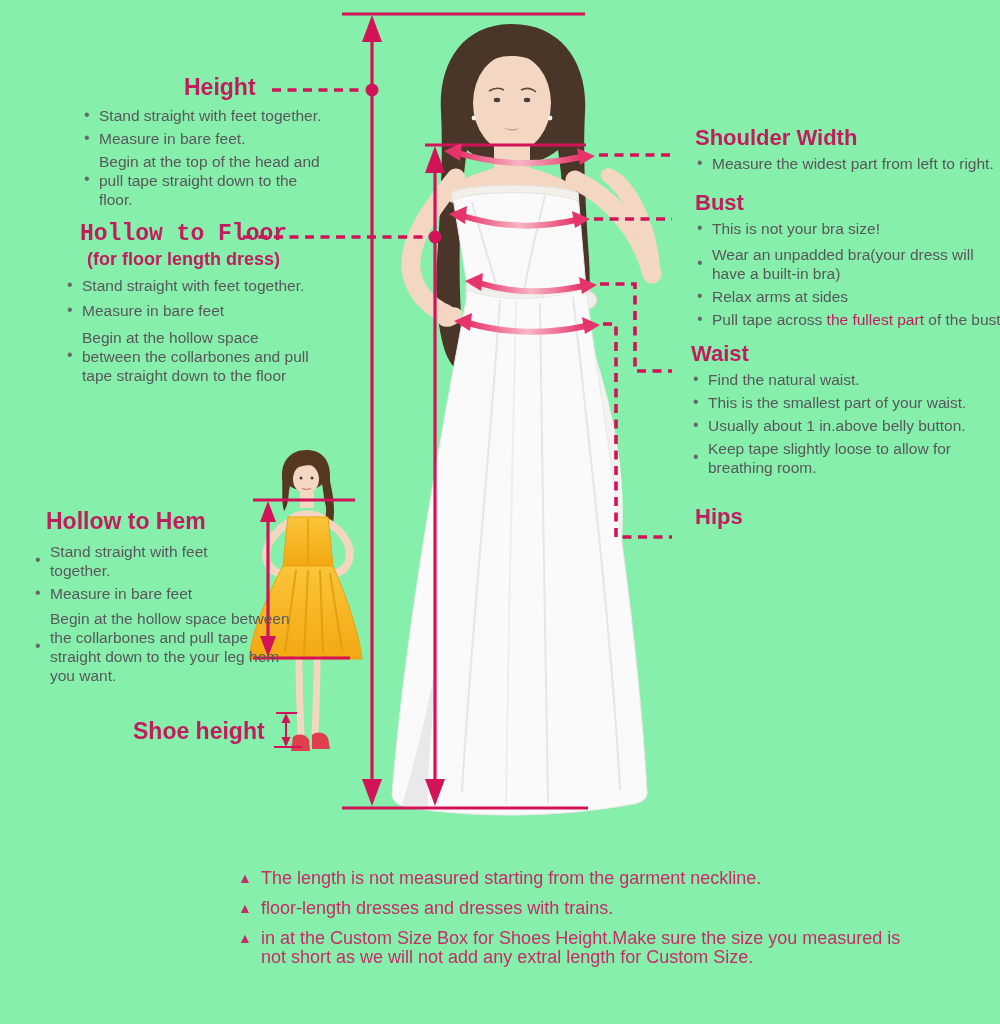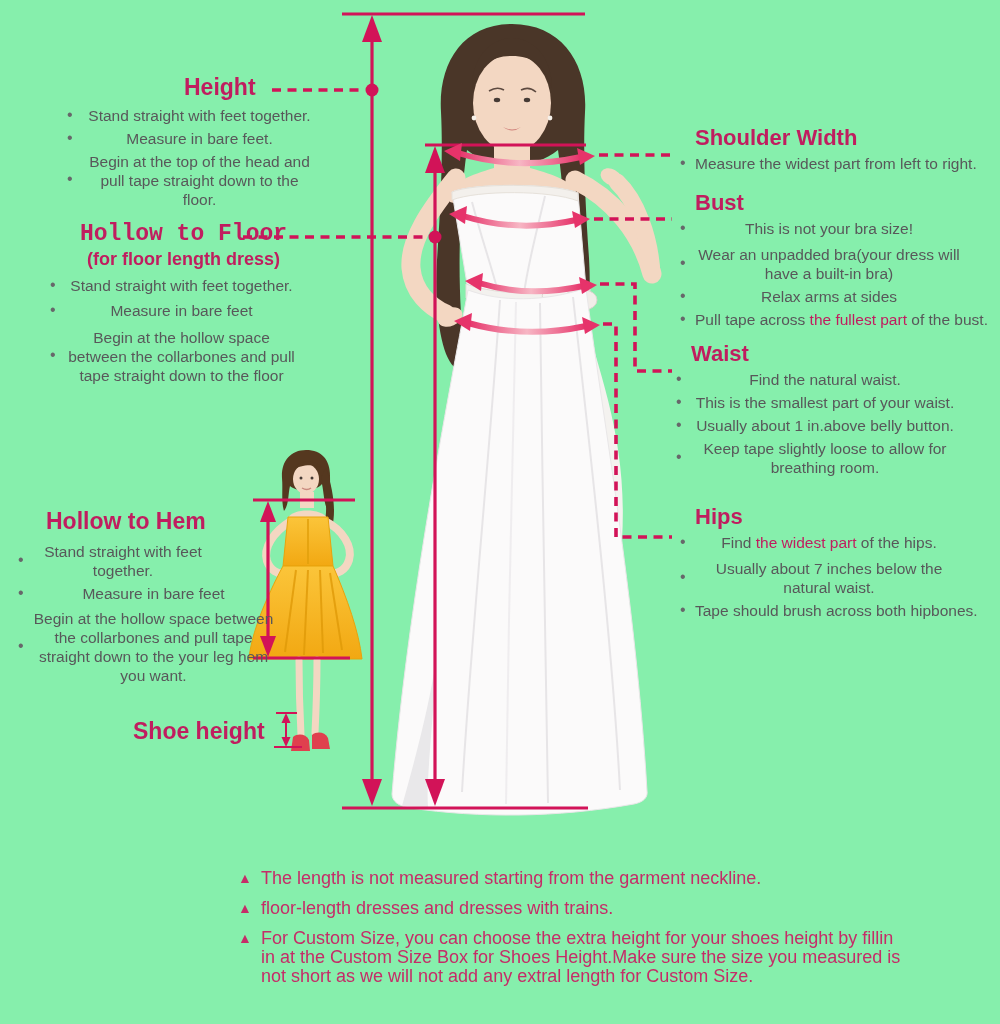--- a/index.html
+++ b/index.html
@@ -8,21 +8,21 @@
     --dress-white:#fbfafa; --dress-shade:#e7e5e7; --dress-yellow:#f7b528; --yellow-deep:#e09a08;
     --shoe-red:#e0404e;
   }
   html,body{margin:0;padding:0;background:#fff;}
   .canvas{position:relative;width:1000px;height:1024px;background:#86efac;overflow:hidden;
           font-family:"Liberation Sans",sans-serif;}
   svg{position:absolute;left:0;top:0;}
   .hd{font-weight:700;color:var(--heading);font-size:23px;line-height:1.04;margin:0;}
   .hd.sm{font-size:22px;}
   .sub{font-weight:700;color:var(--heading);font-size:18px;margin:2px 0 0 0;}
-  .blist{list-style:none;margin:0;padding:0;color:var(--body-text);font-size:15.5px;line-height:19px;text-align:center;}
+  .blist{list-style:none;margin:17px;padding:0;color:var(--body-text);font-size:15.5px;line-height:19px;}
   .blist li{position:relative;padding-left:17px;margin-top:4px;}
   .blist li::before{content:"\2022";position:absolute;left:2px;top:-1px;color:#67676a;font-size:16px;}
   .blist li.mid::before{top:50%;transform:translateY(-58%);}
   .blist li.nw{white-space:nowrap;}
   .blist li.pw{white-space:pre-wrap;}
   .sec{position:absolute;}
   .hl{color:var(--heading);}
   .w180{max-width:180px;}
   .notes{position:absolute;left:238px;top:869px;width:760px;color:var(--note);font-size:18px;}
   .note{position:relative;padding-left:23px;margin-bottom:11px;}
@@ -235,37 +235,31 @@
     <ul class="blist" style="margin-top:3px;width:285px;padding-left:2px;">
       <li class="nw">Find the natural waist.</li>
       <li class="nw">This is the smallest part of your waist.</li>
       <li class="nw">Usually about 1 in.above belly button.</li>
       <li class="mid">Keep tape slightly loose to allow for breathing room.</li>
     </ul>
   </div>
 
   <div class="sec" style="left:676px;top:506px;width:330px;">
     <h2 class="hd sm" style="padding-left:19px;">Hips</h2>
-    <ul class="blist" style="margin-top:3px;width:285px;padding-left:2px;">
-      <li class="nw"><span>Find </span><span class="hl">the widest part</span><span> of the hips.</span></li>
-      <li class="mid" style="margin-top:7px;">Usually about 7 inches below the natural waist.</li>
-      <li class="nw">Tape should brush across both hipbones.</li>
-    </ul>
   </div>
 
   <div class="notes">
     <div class="note">
       <span class="tri">▲</span>
       <div class="ln">The length is not measured starting from the garment neckline.</div>
     </div>
     <div class="note">
       <span class="tri">▲</span>
       <div class="ln">floor-length dresses and dresses with trains.</div>
     </div>
     <div class="note">
       <span class="tri">▲</span>
-      <div class="ln">For Custom Size, you can choose the extra height for your shoes height by fillin</div>
       <div class="ln">in at the Custom Size Box for Shoes Height.Make sure the size you measured is</div>
       <div class="ln">not short as we will not add any extral length for Custom Size.</div>
     </div>
   </div>
 
 </div>
 
 </body></html>

